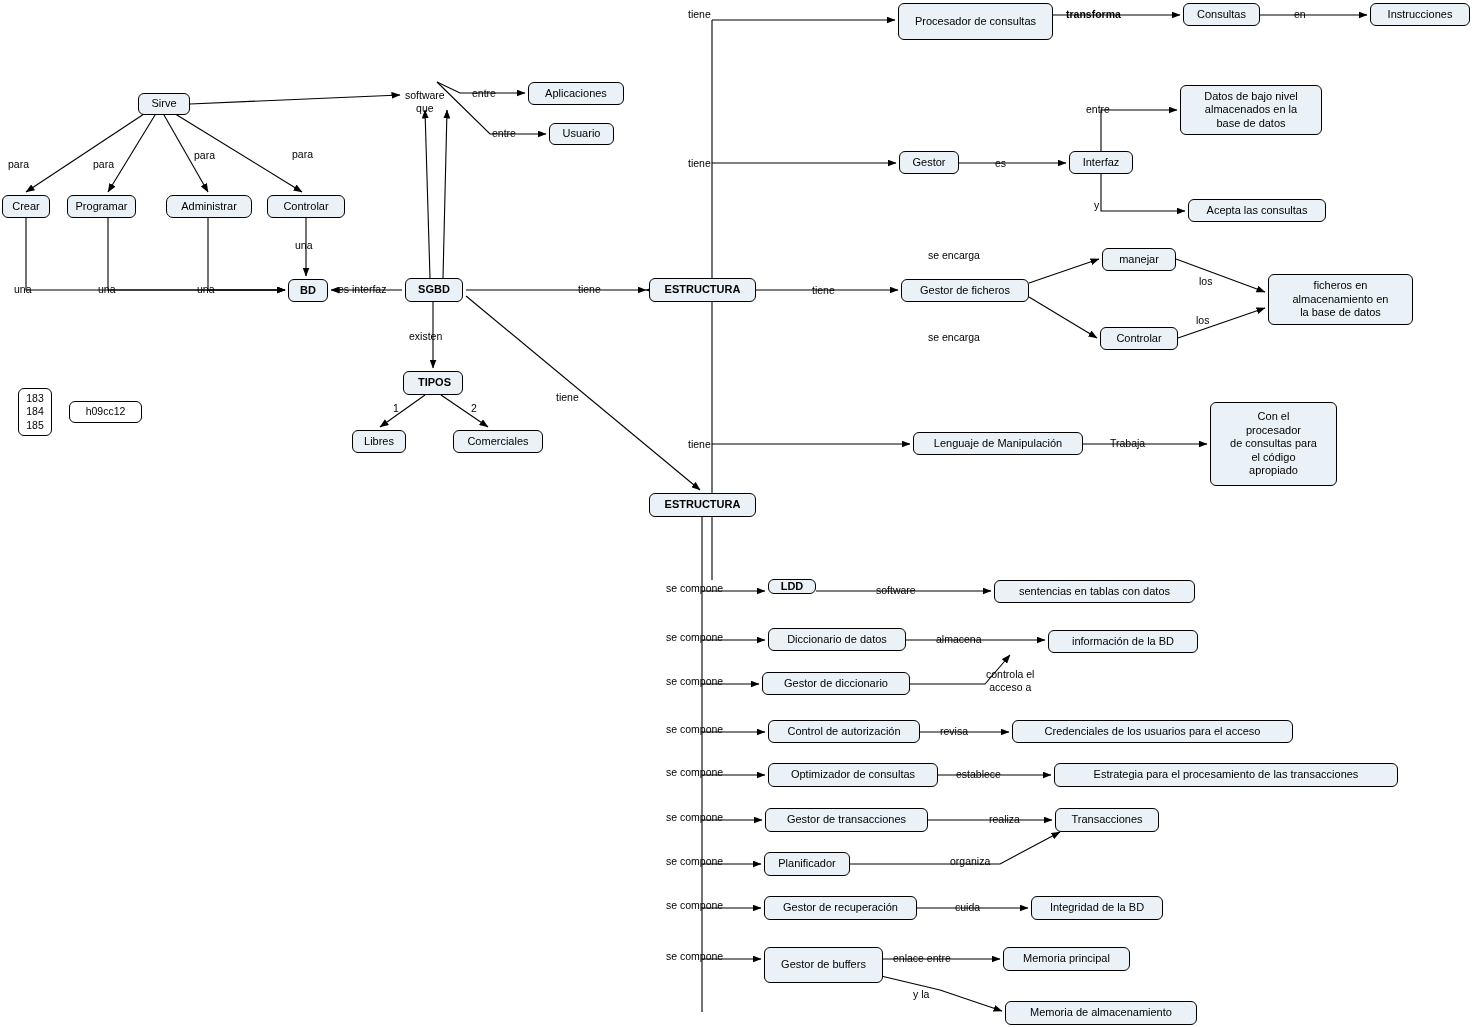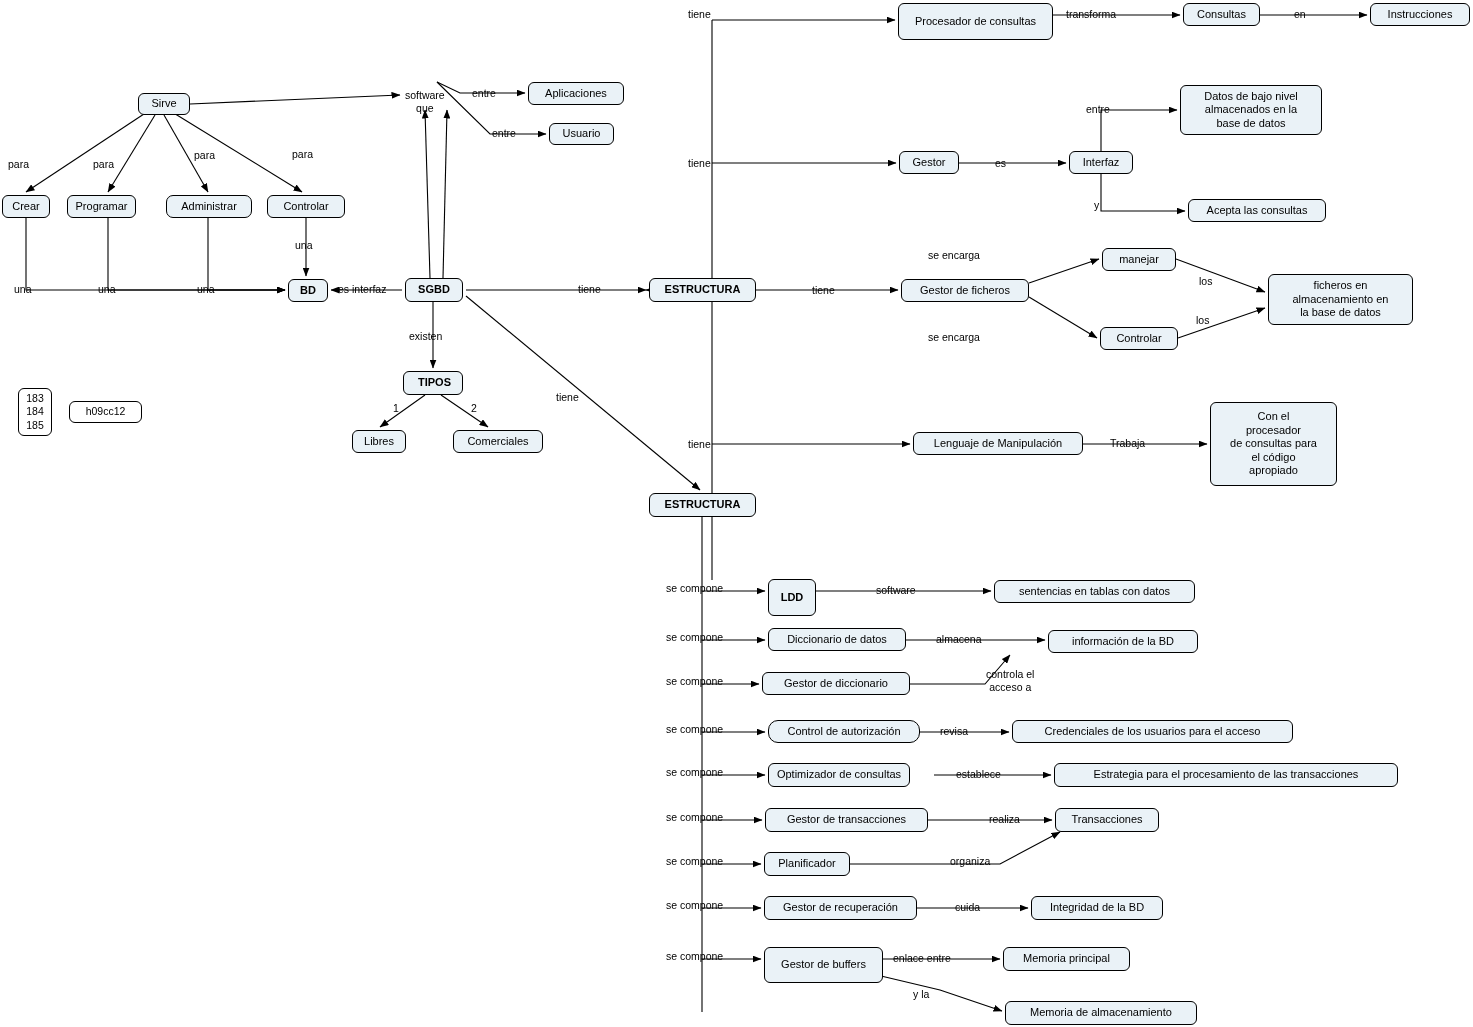--- a/index.html
+++ b/index.html
@@ -170,41 +170,41 @@
       <div class="node" style="left: 1100px; top: 327px; width: 78px; height: 23px;">Controlar</div>
       <div class="node" style="left: 1268px; top: 274px; width: 145px; height: 51px;">ficheros en
 almacenamiento en
 la base de datos</div>
       <div class="node" style="left: 913px; top: 432px; width: 170px; height: 23px;">Lenguaje de Manipulación</div>
       <div class="node" style="left: 1210px; top: 402px; width: 127px; height: 84px;">Con el
 procesador
 de consultas para
 el código
 apropiado</div>
-      <div class="node bold" style="left: 768px; top: 579px; width: 48px; height: 37px;">LDD</div>
+      <div class="node bold" style="left: 768px; top: 579px; width: 48px; height: 15px;">LDD</div>
       <div class="node" style="left: 994px; top: 580px; width: 201px; height: 23px;">sentencias en tablas con datos</div>
       <div class="node" style="left: 768px; top: 628px; width: 138px; height: 23px;">Diccionario de datos</div>
       <div class="node" style="left: 1048px; top: 630px; width: 150px; height: 23px;">información de la BD</div>
       <div class="node" style="left: 762px; top: 672px; width: 148px; height: 23px;">Gestor de diccionario</div>
-      <div class="node" style="left: 768px; top: 720px; width: 152px; height: 23px; border-radius: 10px;">Control de autorización</div>
+      <div class="node" style="left: 768px; top: 720px; width: 152px; height: 23px;">Control de autorización</div>
       <div class="node" style="left: 1012px; top: 720px; width: 281px; height: 23px;">Credenciales de los usuarios para el acceso</div>
-      <div class="node" style="left: 768px; top: 763px; width: 142px; height: 24px;">Optimizador de consultas</div>
+      <div class="node" style="left: 768px; top: 763px; width: 170px; height: 24px;">Optimizador de consultas</div>
       <div class="node" style="left: 1054px; top: 763px; width: 344px; height: 24px;">Estrategia para el procesamiento de las transacciones</div>
       <div class="node" style="left: 765px; top: 808px; width: 163px; height: 24px;">Gestor de transacciones</div>
       <div class="node" style="left: 1055px; top: 808px; width: 104px; height: 24px;">Transacciones</div>
       <div class="node" style="left: 764px; top: 852px; width: 86px; height: 24px;">Planificador</div>
       <div class="node" style="left: 764px; top: 896px; width: 153px; height: 24px;">Gestor de recuperación</div>
       <div class="node" style="left: 1031px; top: 896px; width: 132px; height: 24px;">Integridad de la BD</div>
       <div class="node" style="left: 764px; top: 947px; width: 119px; height: 36px;">Gestor de buffers</div>
       <div class="node" style="left: 1003px; top: 947px; width: 127px; height: 24px;">Memoria principal</div>
       <div class="node" style="left: 1005px; top: 1001px; width: 192px; height: 24px;">Memoria de almacenamiento</div>
     </div>
   <div id="label-layer">
       <div class="label" style="left: 688px; top: 8px;">tiene</div>
-      <div class="label" style="left: 1066px; top: 8px;">transforma</div>
+      <div class="label" style="left: 1066px; top: 8px; font-weight: bold;">transforma</div>
       <div class="label" style="left: 1294px; top: 8px;">en</div>
       <div class="label" style="left: 405px; top: 89px;">software
 que</div>
       <div class="label" style="left: 472px; top: 87px;">entre</div>
       <div class="label" style="left: 492px; top: 127px;">entre</div>
       <div class="label" style="left: 1086px; top: 103px;">entre</div>
       <div class="label" style="left: 8px; top: 158px;">para</div>
       <div class="label" style="left: 93px; top: 158px;">para</div>
       <div class="label" style="left: 194px; top: 149px;">para</div>
       <div class="label" style="left: 292px; top: 148px;">para</div>

